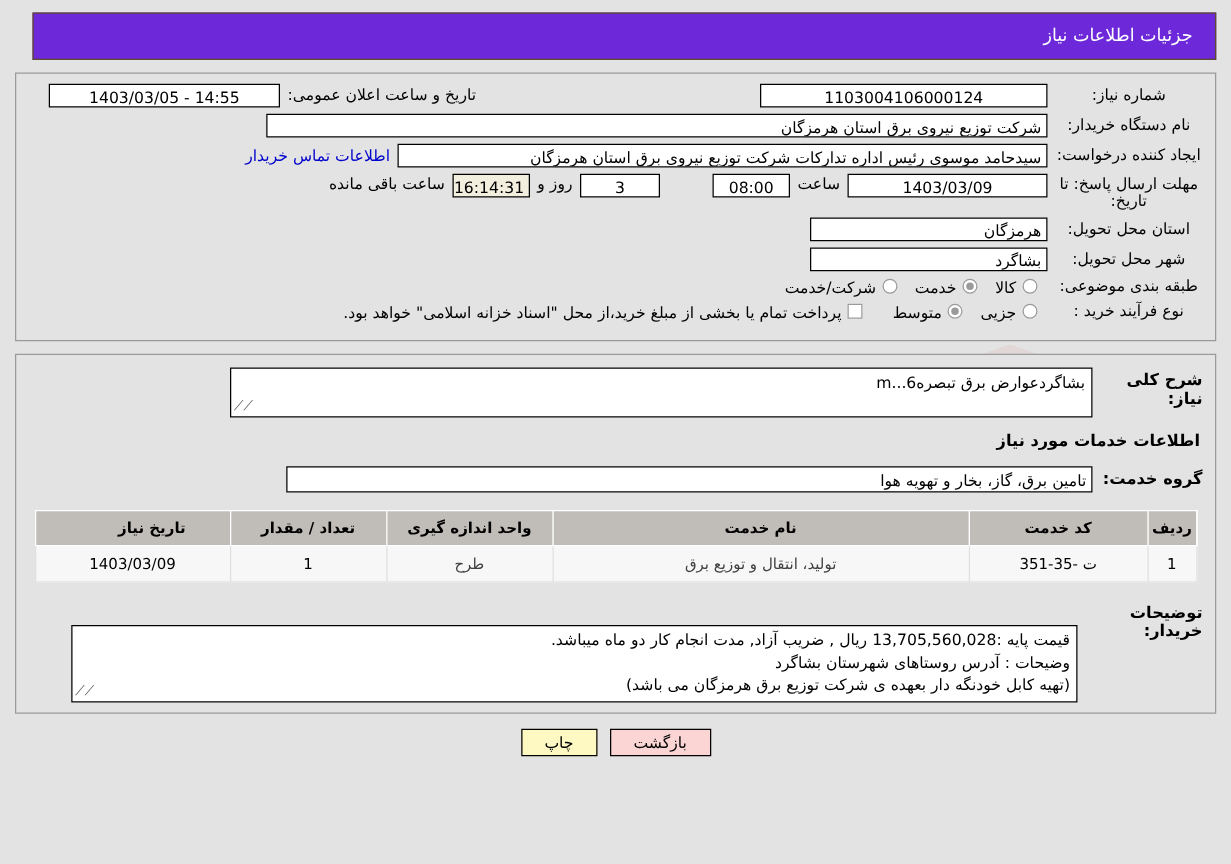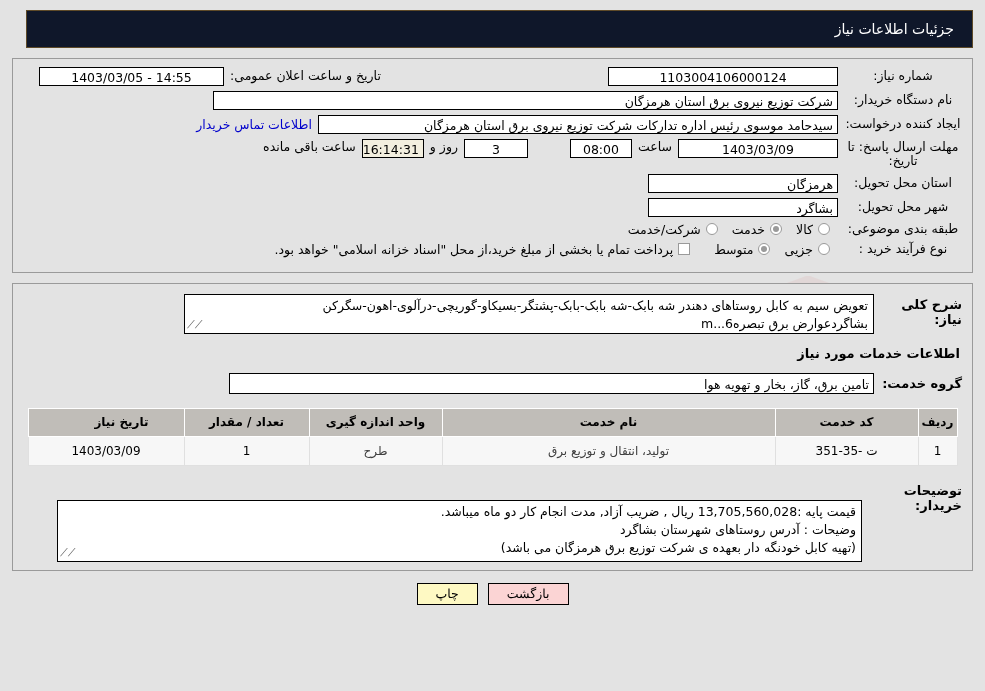--- a/index.html
+++ b/index.html
@@ -26,21 +26,21 @@
   .wm-text{
     font-family:"DejaVu Sans","Liberation Sans",sans-serif;
     font-size:76px;font-weight:bold;color:#8a8a8a;
     letter-spacing:-1px;direction:ltr;
   }
   .page{position:relative;z-index:2;}
 
   .header-bar{
     margin:10px 12px 0 26px;
     height:38px;
-    background:#0f172a;
+    background:#6d28d9;
     border:1px solid #5e4a28;
     display:flex;align-items:center;
     justify-content:flex-start;
     padding:0 18px;
     box-sizing:border-box;
   }
   .header-bar .title{color:#ffffff;font-size:14px;}
 
   .panel{
     margin:10px 12px 0 12px;
@@ -239,21 +239,20 @@
       </div>
     </div>
 
   </div>
 
   <div class="panel panel-mid">
 
     <div style="display:flex;align-items:flex-start;gap:8px;margin-bottom:12px;">
       <div class="sec-title" style="width:80px;flex:none;padding-top:3px;">شرح کلی نیاز:</div>
       <div class="ta" style="width:690px;height:40px;">
-        <div>تعویض سیم به کابل روستاهای دهندر شه بابک-شه بابک-بابک-پشتگر-بسیکاو-گوریچی-درآلوی-اهون-سگرکن</div>
         <div>بشاگردعوارض برق تبصره6...m</div>
         <span class="grip">⟋⟋</span>
       </div>
     </div>
 
     <div class="sec-title" style="margin:4px 0 12px 0;text-align:right;padding-right:2px;">اطلاعات خدمات مورد نیاز</div>
 
     <div style="display:flex;align-items:center;gap:8px;margin-bottom:14px;">
       <div class="sec-title" style="width:80px;flex:none;">گروه خدمت:</div>
       <div class="box right" style="width:645px;height:21px;line-height:21px;">تامین برق، گاز، بخار و تهویه هوا</div>

